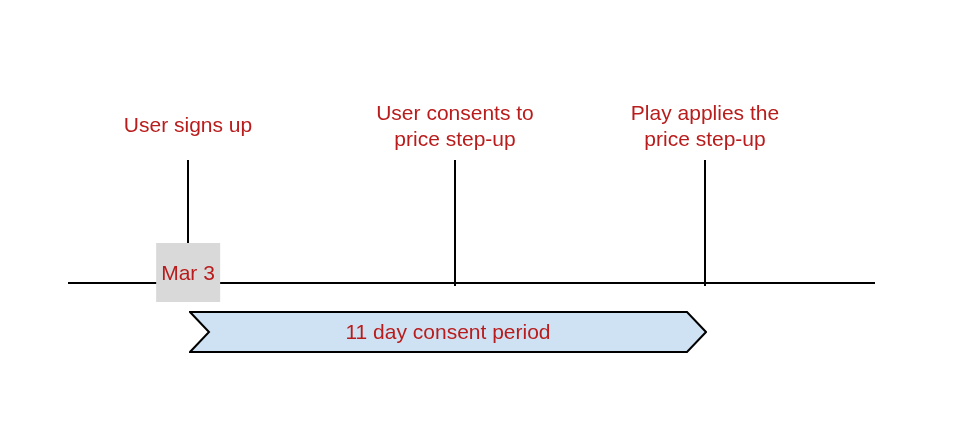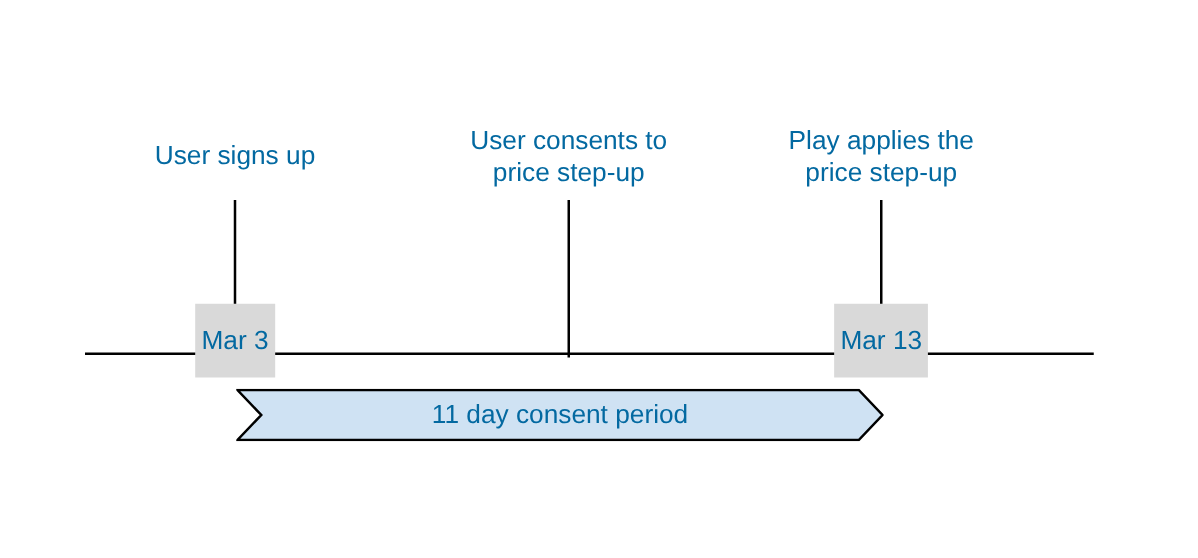--- a/index.html
+++ b/index.html
@@ -6,21 +6,21 @@
     margin: 0;
     padding: 0;
     background: #ffffff;
   }
   .canvas {
     position: relative;
     width: 958px;
     height: 446px;
     background: #ffffff;
     font-family: "Liberation Sans", sans-serif;
-    color: #0369a1;
+    color: #b91c1c;
     overflow: hidden;
   }
 
   
   .baseline {
     position: absolute;
     left: 68px;
     top: 282px;
     width: 807px;
     height: 2px;
@@ -114,21 +114,20 @@
   <div class="event evt2">
     <div class="tick"></div>
     <div class="evt-label">User consents to
 price step-up</div>
   </div>
 
   <div class="event evt3">
     <div class="tick"></div>
     <div class="evt-label">Play applies the
 price step-up</div>
-    <div class="date-badge">Mar 13</div>
   </div>
 
   <div class="banner">
     <svg width="518" height="42" viewBox="0 0 518 42">
       <polygon points="1,1 498,1 517,21 498,41 1,41 20,21" stroke="#000000" stroke-width="2" stroke-linejoin="miter" fill="#cfe2f3"></polygon>
     </svg>
     <div class="banner-label">11 day consent period</div>
   </div>
 
 </div>

